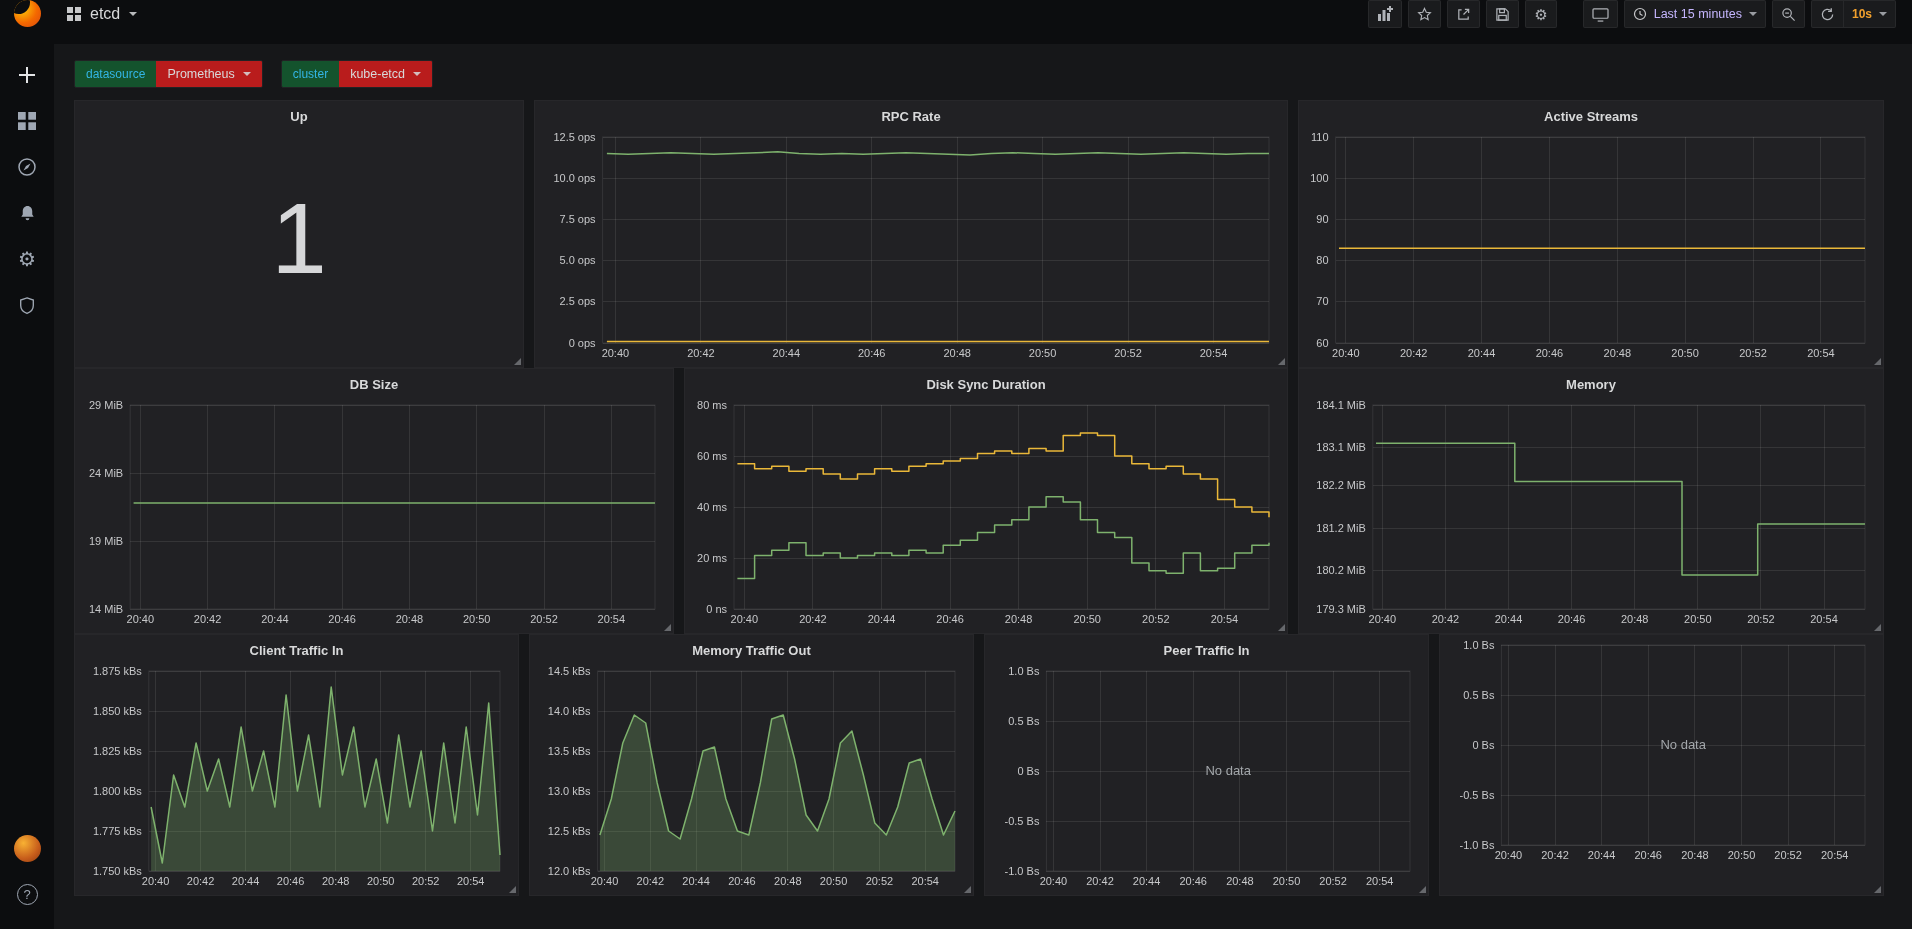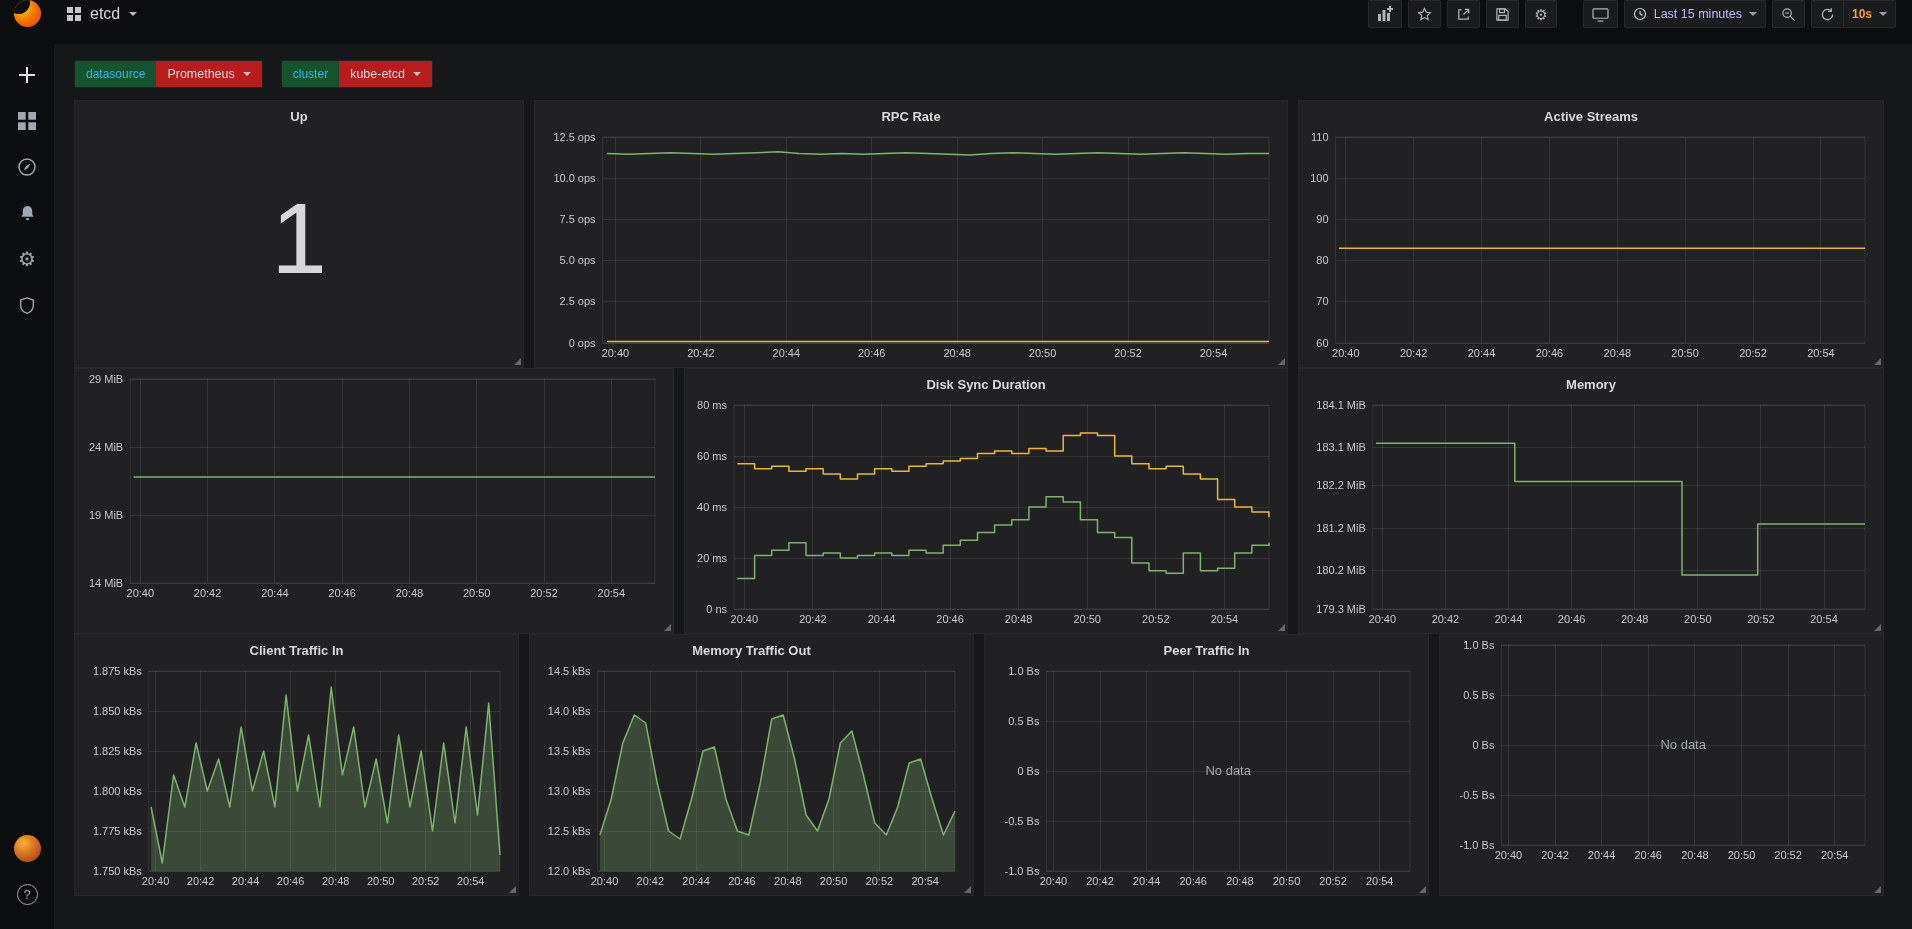--- a/index.html
+++ b/index.html
@@ -314,20 +314,21 @@
                     <polyline points="36.0,119.2 562.0,119.2" fill="none" stroke="#eab839" stroke-width="1.5" stroke-linejoin="round"></polyline>
                   </svg>
                 </div>
               </div>
             <span class="resize-handle"></span>
           </section>
         </div>
 
         <div class="row row2">
           <section class="panel">
+            <h2 class="panel-title">DB Size</h2>
             <div class="panel-body">
                 <div class="chart">
                   <svg width="586" height="232" viewBox="0 0 586 232">
                     <rect x="51.2" y="8" width="524.8" height="204" fill="none" stroke="rgba(255,255,255,0.09)"></rect>
                     <line x1="51.2" x2="576" y1="212.0" y2="212.0" stroke="rgba(255,255,255,0.09)" shape-rendering="crispEdges"></line>
                     <text x="44.2" y="215.5" text-anchor="end">14 MiB</text>
                     <line x1="51.2" x2="576" y1="144.0" y2="144.0" stroke="rgba(255,255,255,0.09)" shape-rendering="crispEdges"></line>
                     <text x="44.2" y="147.5" text-anchor="end">19 MiB</text>
                     <line x1="51.2" x2="576" y1="76.0" y2="76.0" stroke="rgba(255,255,255,0.09)" shape-rendering="crispEdges"></line>
                     <text x="44.2" y="79.5" text-anchor="end">24 MiB</text>

